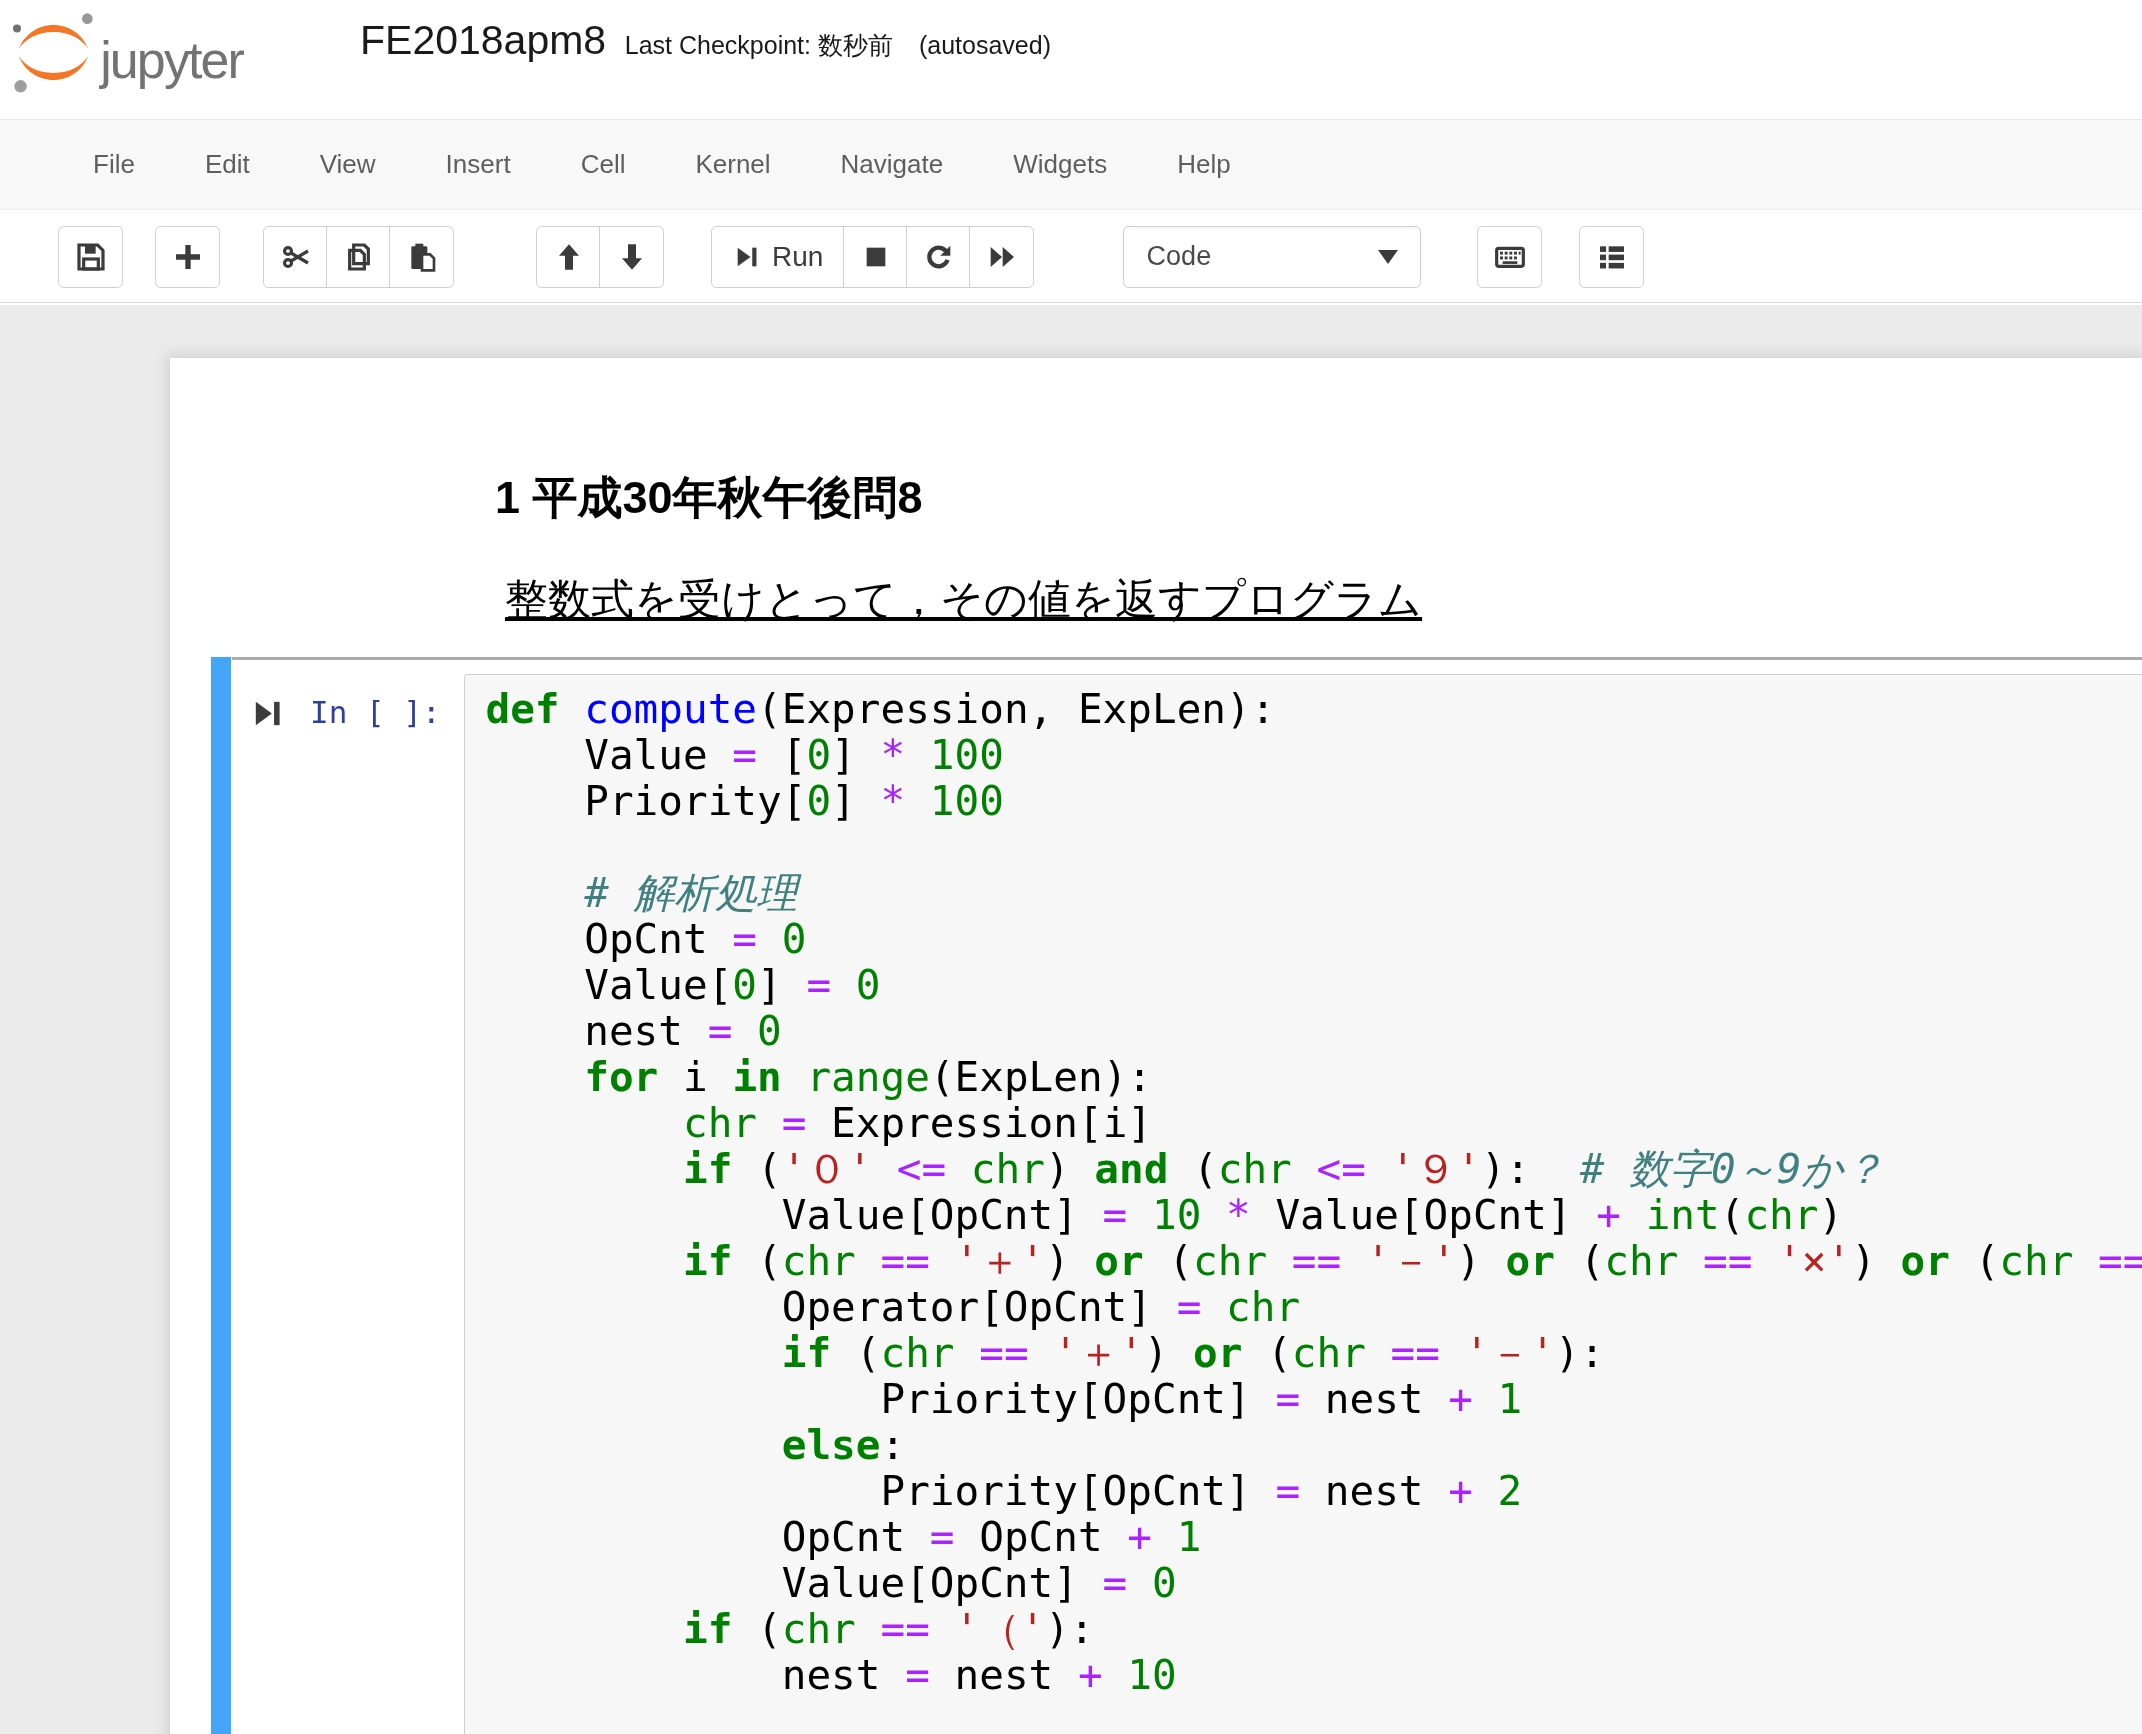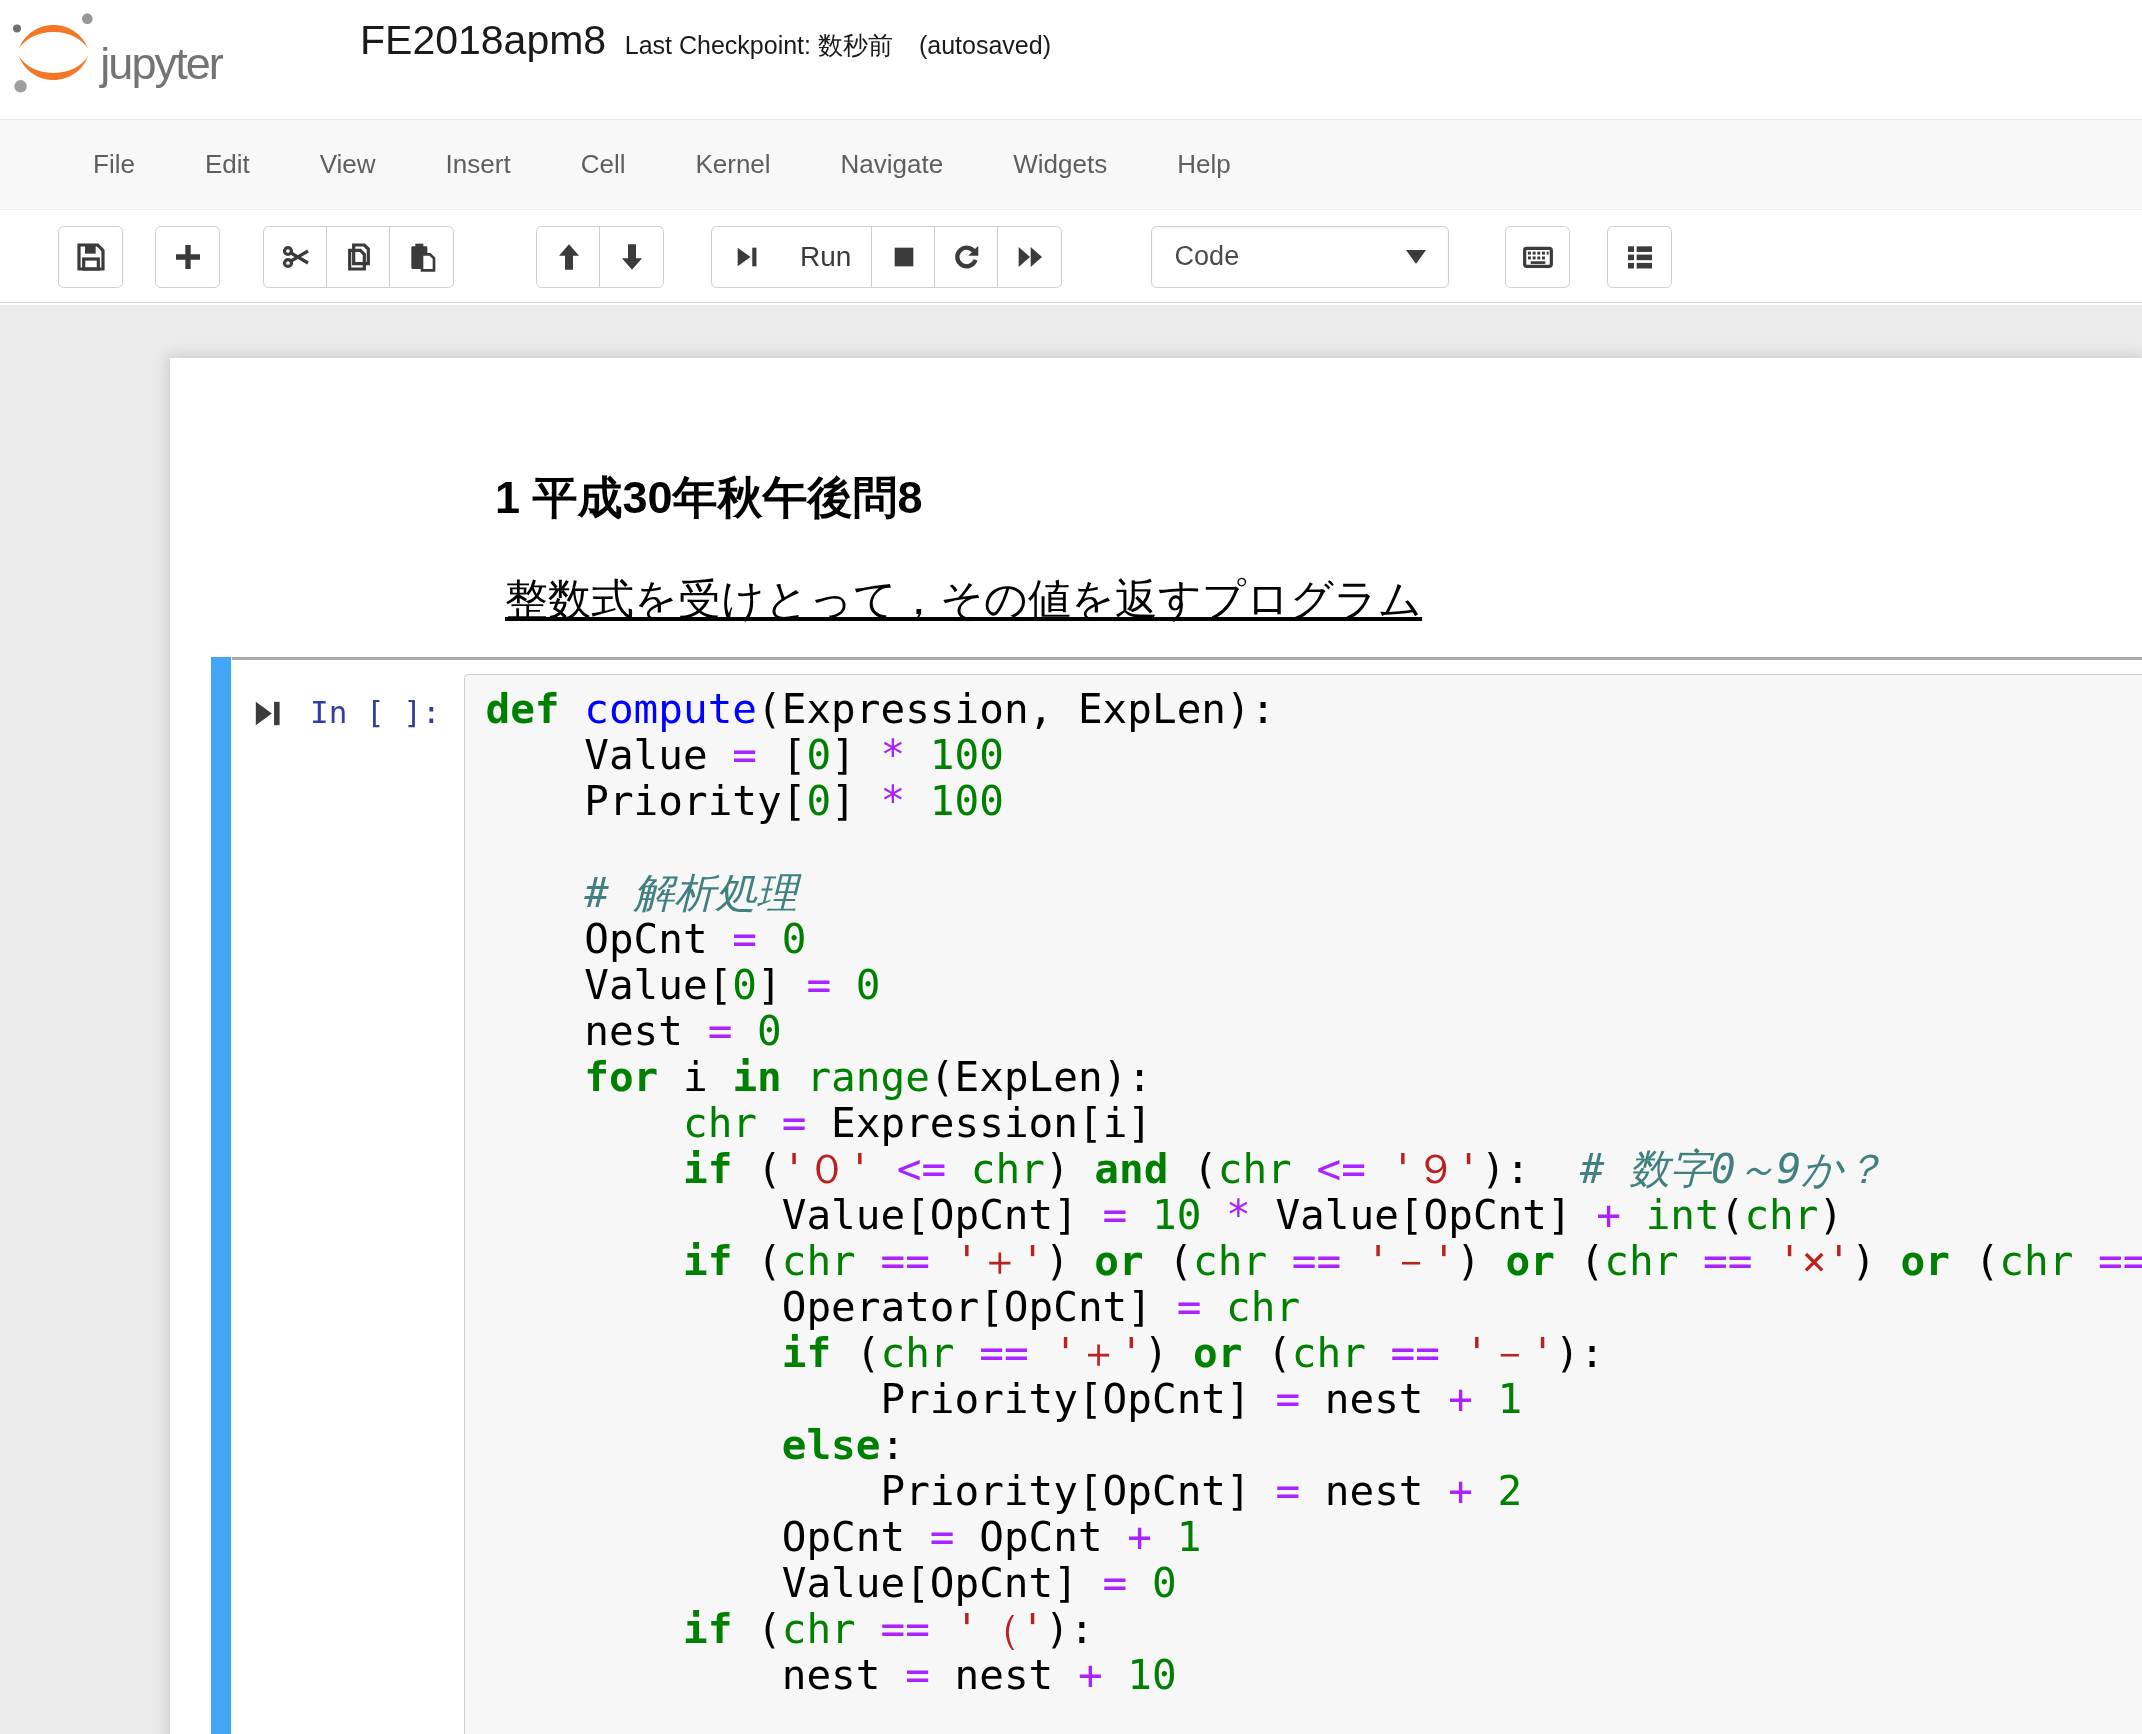--- a/index.html
+++ b/index.html
@@ -6,42 +6,42 @@
   html,body { width:2142px; height:1735px; }
   body {
     font-family:"Liberation Sans","DejaVu Sans",sans-serif;
     background:#ffffff; position:relative; overflow:hidden;
     color:#000;
   }
   
   .header { position:absolute; left:0; top:0; width:100%; height:119px; background:#fff; }
   .logo { position:absolute; left:9.3px; top:5.6px; display:flex; align-items:flex-end; cursor:pointer; }
   .logo svg { width:89px; height:93px; }
-  .logo-word { font-size:45px; color:#737373; letter-spacing:-1.9px; margin-left:1.9px; line-height:1; padding-bottom:13px; }
+  .logo-word { font-size:52px; color:#737373; letter-spacing:-1.9px; margin-left:1.9px; line-height:1; padding-bottom:13px; }
   .title-row { position:absolute; left:360px; top:17px; display:flex; align-items:baseline; }
   .nb-title { font-size:41px; color:#1a1a1a; }
   .checkpoint { font-size:25px; color:#1a1a1a; margin-left:18.6px; }
   .autosaved { font-size:25px; color:#1a1a1a; margin-left:26px; }
   
   .menubar {
     position:absolute; left:0; top:119px; width:100%; height:91px;
     background:#f8f8f8; border-top:1.9px solid #e7e7e7; border-bottom:0.9px solid #eee;
     display:flex; align-items:center; padding-left:58px;
   }
   .menu-item { font-size:26px; color:#5e5e5e; padding:0 35px; cursor:pointer; }
   .menu-item:first-child { padding-left:35px; }
   
   .toolbar {
     position:absolute; left:0; top:211px; width:100%; height:92px;
     background:#fff; border-bottom:1.9px solid #d9d9d9;
     display:flex; align-items:center; padding-left:58px;
   }
   .tb-btn {
     width:65px; height:62px; background:#fff; border:1.9px solid #cfcfcf; border-radius:5.6px;
-    display:flex; align-items:center; justify-content:center; cursor:pointer; color:#3b3b3b;gap:28px;
+    display:flex; align-items:center; justify-content:center; cursor:pointer; color:#3b3b3b;
   }
   .tb-btn svg { width:32px; height:32px; }
   .btn-group { display:flex; }
   .btn-group .tb-btn { border-radius:0; margin-left:-1.9px; }
   .btn-group .tb-btn:first-child { border-radius:5.6px 0 0 5.6px; margin-left:0; }
   .btn-group .tb-btn:last-child { border-radius:0 5.6px 5.6px 0; }
   .run-btn { width:auto; padding:0 20.5px; }
   .run-label { font-size:28px; color:#3b3b3b; margin-left:11.2px; }
   .celltype-dd {
     width:298px; height:62px; background:#fff; border:1.9px solid #cfcfcf; border-radius:5.6px;

